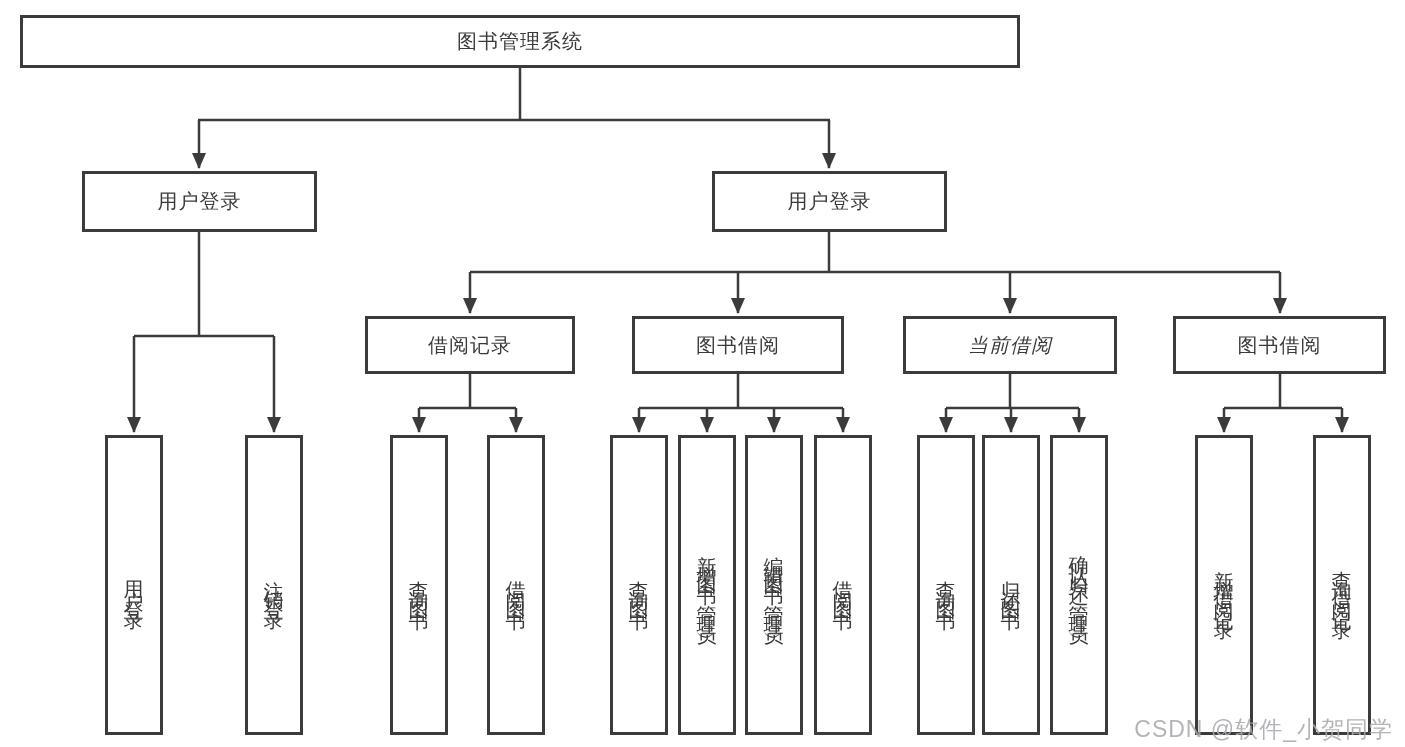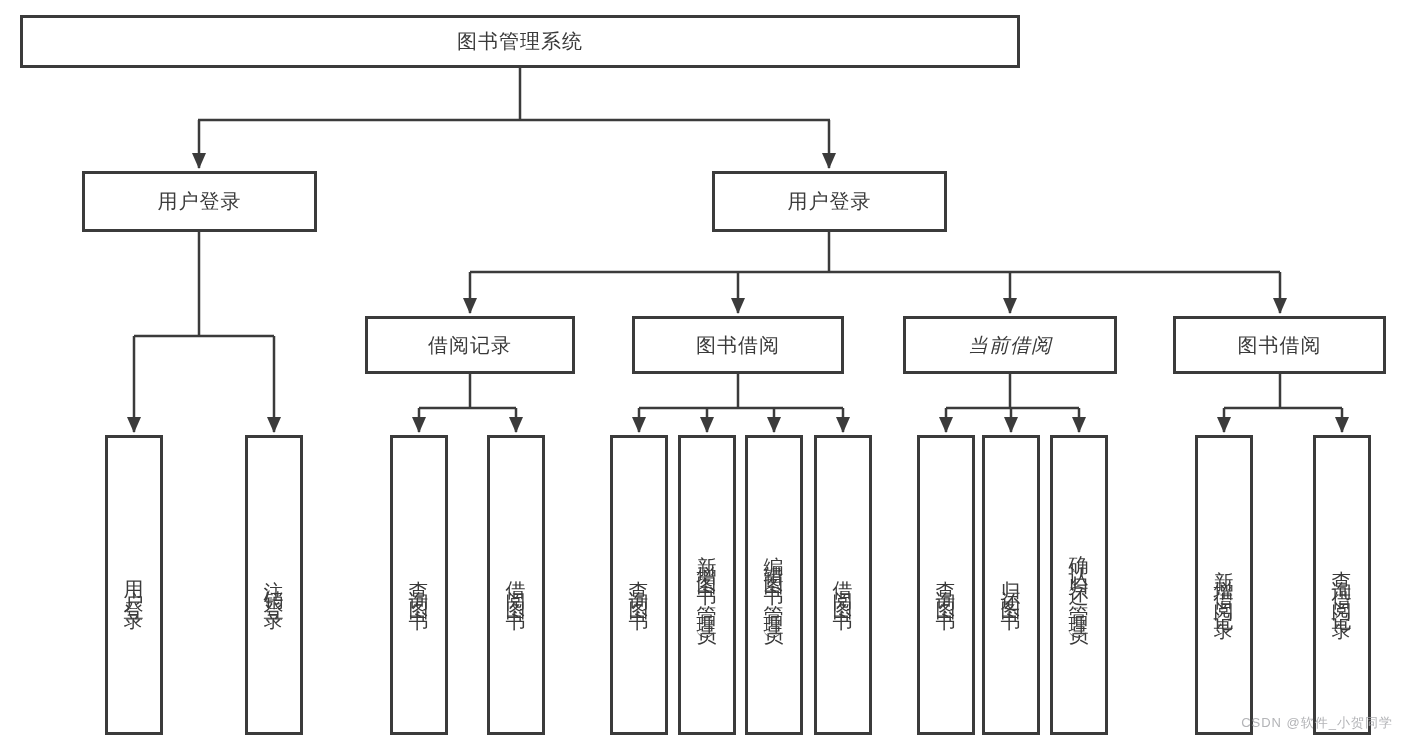--- a/index.html
+++ b/index.html
@@ -35,21 +35,21 @@
     writing-mode: vertical-rl;
     text-orientation: mixed;
     letter-spacing: 10px;
     line-height: 1;
     padding: 4px 0;
   }
   .watermark {
     position: absolute;
     right: 12px;
     top: 714px;
-    font-size: 13px;
+    font-size: 23px;
     color: rgba(168, 170, 173, 0.88);
     letter-spacing: 1px;
     z-index: 5;
     white-space: nowrap;
   }
 </style>
 </head>
 <body>
 
 <div class="stage">

